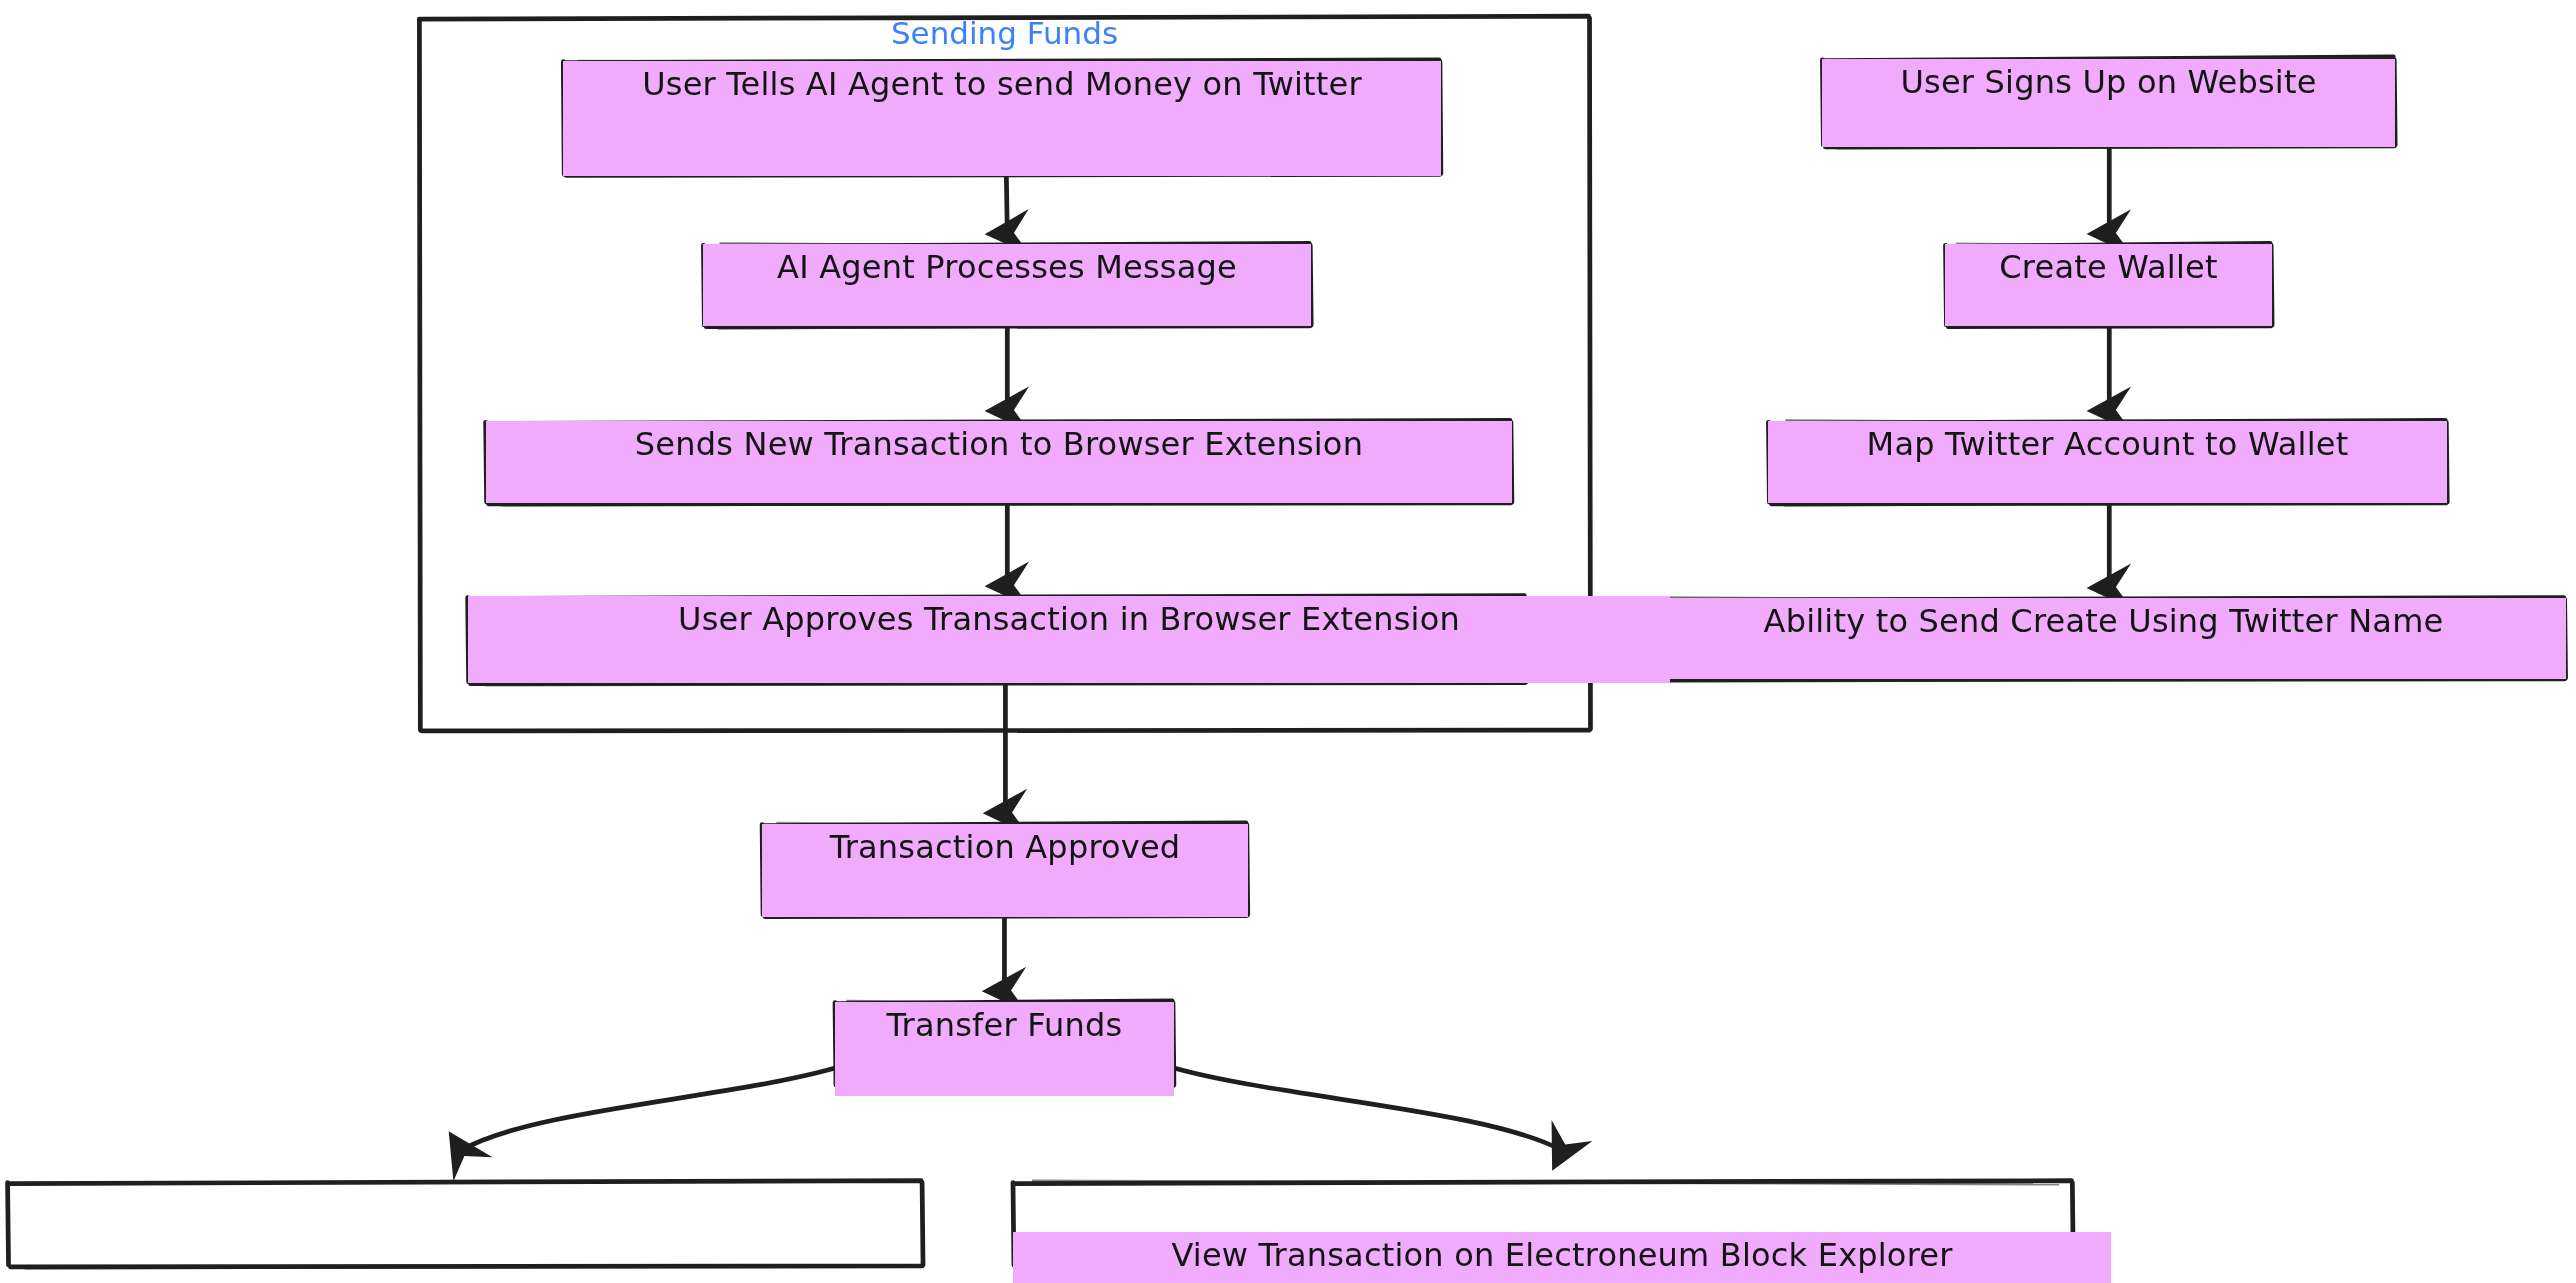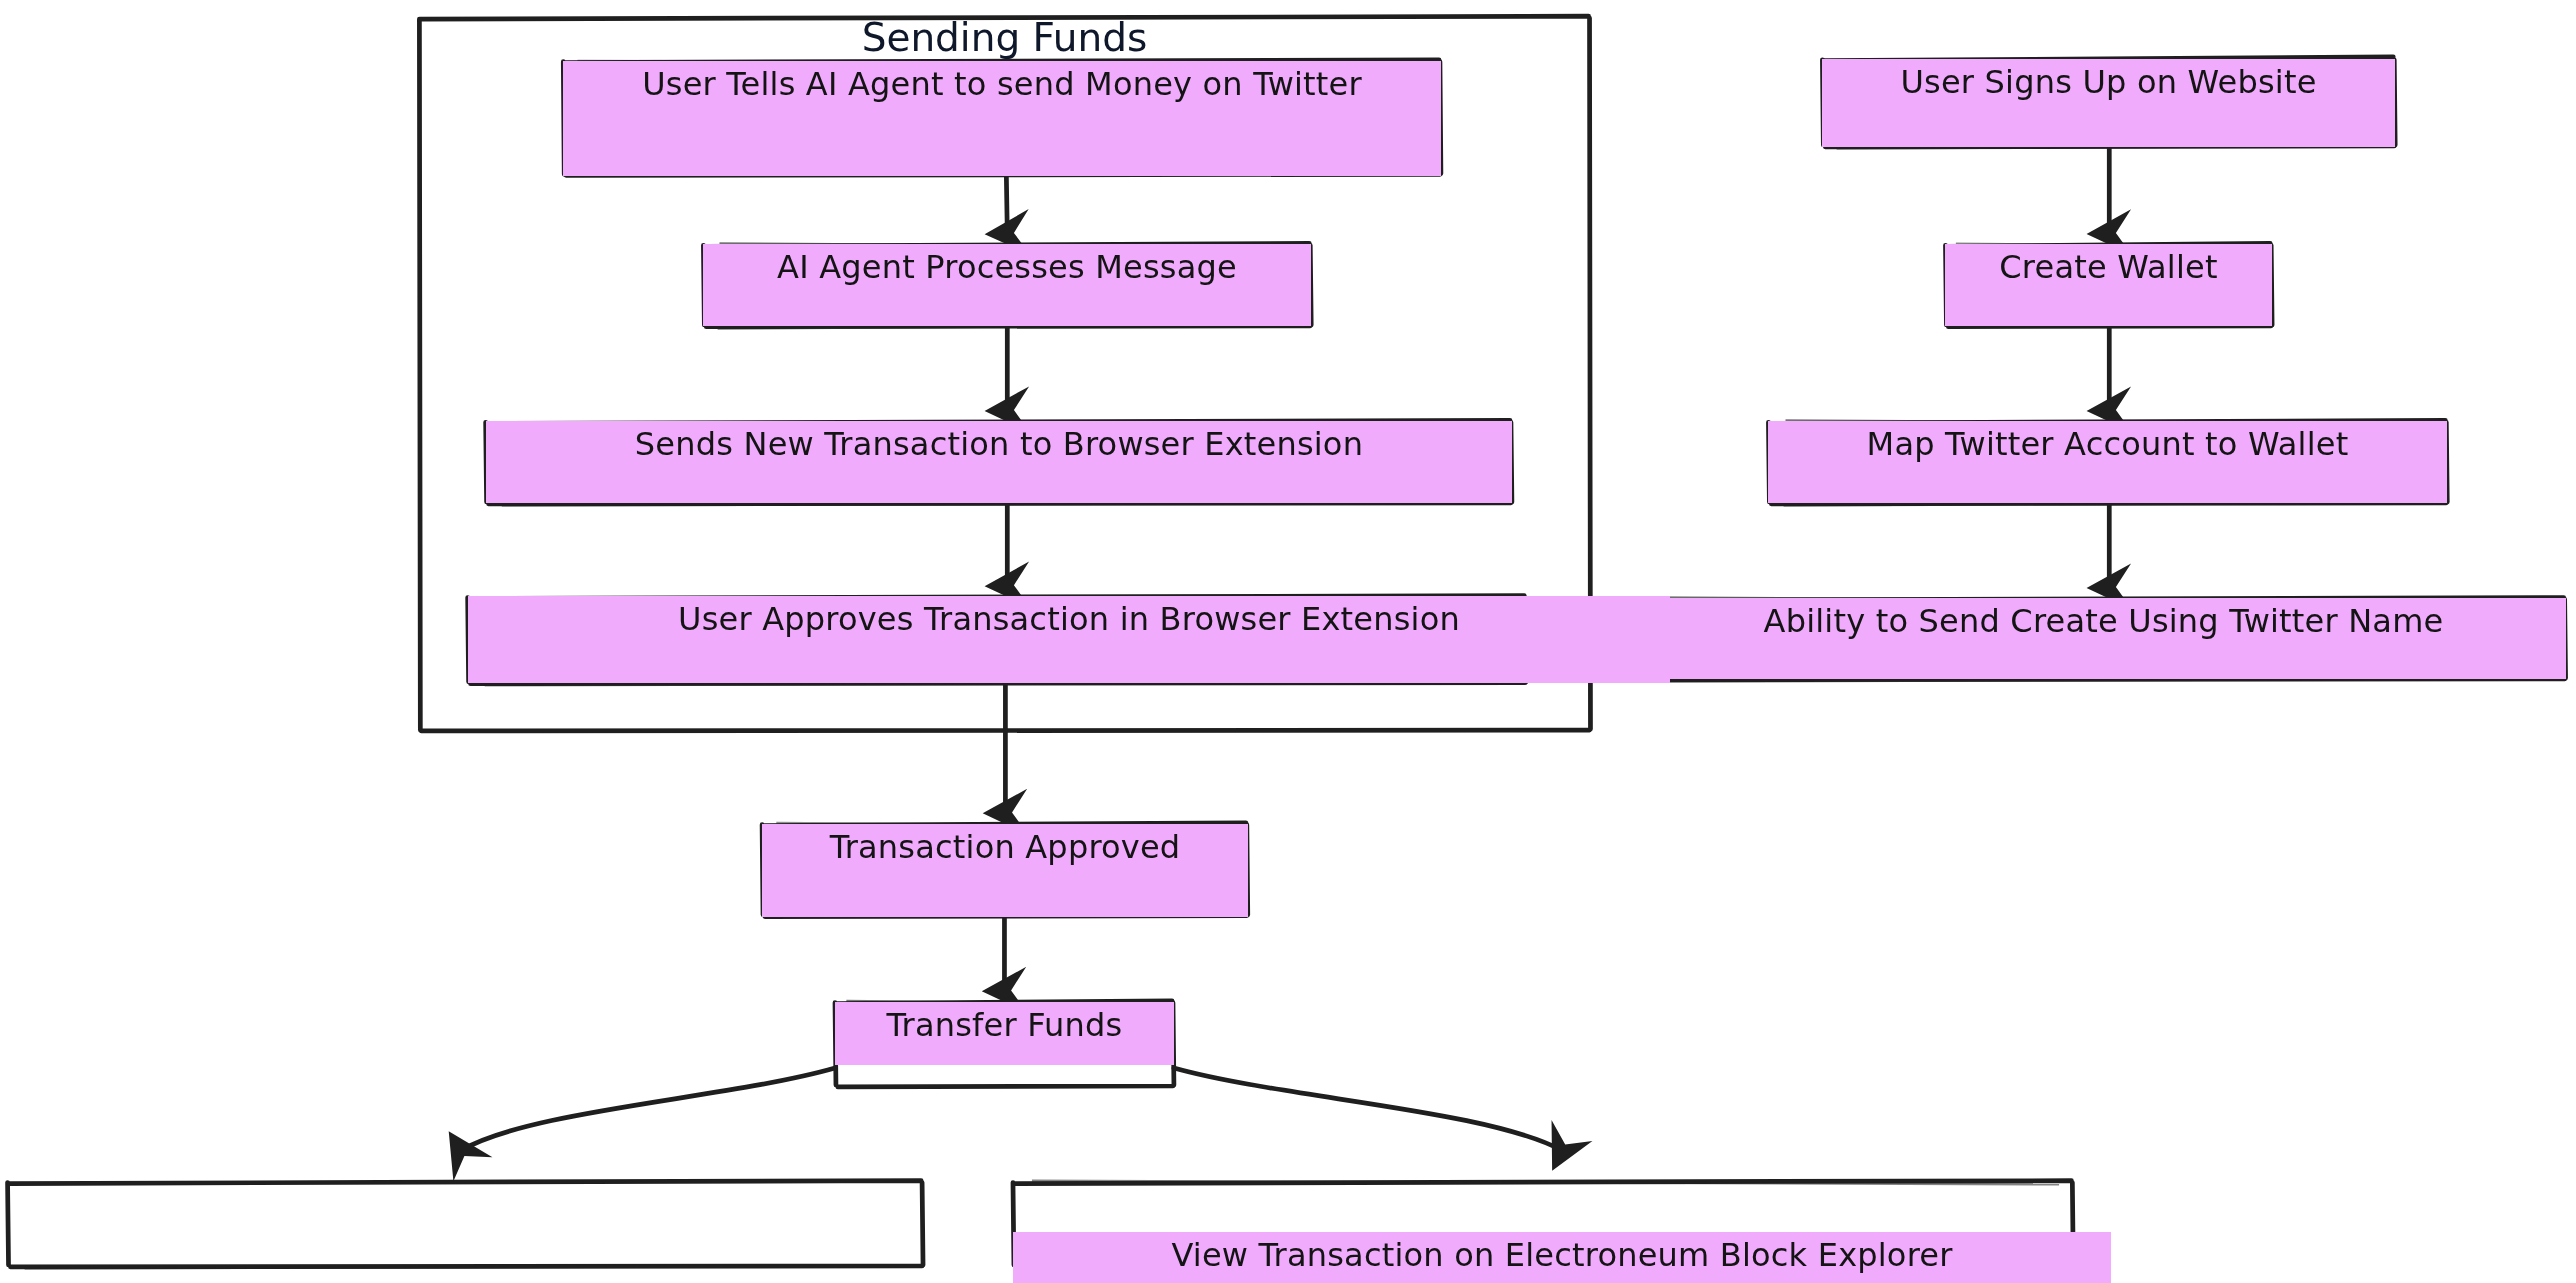--- a/index.html
+++ b/index.html
@@ -36,22 +36,22 @@
   .node-label{
     display:block;
     width:100%;
     font-size:32px;
     color:#141414;
   }
   .cluster-title{
     position:absolute;
     z-index:4;
     background:transparent;
-    color:#0f172a;
-    font-size:39px;
+    color:#3b82f6;
+    font-size:31px;
     text-align:center;
     white-space:nowrap;
   }
   
 </style>
 </head>
 <body>
 
 <div id="stage">
 
@@ -159,21 +159,21 @@
   </div>
 
   <div class="node" style="left:468px; top:596px; width:1202px; height:87px;">
     <span class="node-label">User Approves Transaction in Browser Extension</span>
   </div>
 
   <div class="node" style="left:762px; top:824px; width:486px; height:93px;">
     <span class="node-label">Transaction Approved</span>
   </div>
 
-  <div class="node" style="left:835px; top:1002px; width:339px; height:63px;">
+  <div class="node" style="left:835px; top:1002px; width:339px; height:94px;">
     <span class="node-label">Transfer Funds</span>
   </div>
 
 
   <div class="node" style="left:1013px; top:1232px; width:1098px; height:85px;">
     <span class="node-label">View Transaction on Electroneum Block Explorer</span>
   </div>
 
   <div class="node" style="left:1822px; top:59px; width:573px; height:88px;">
     <span class="node-label">User Signs Up on Website</span>

